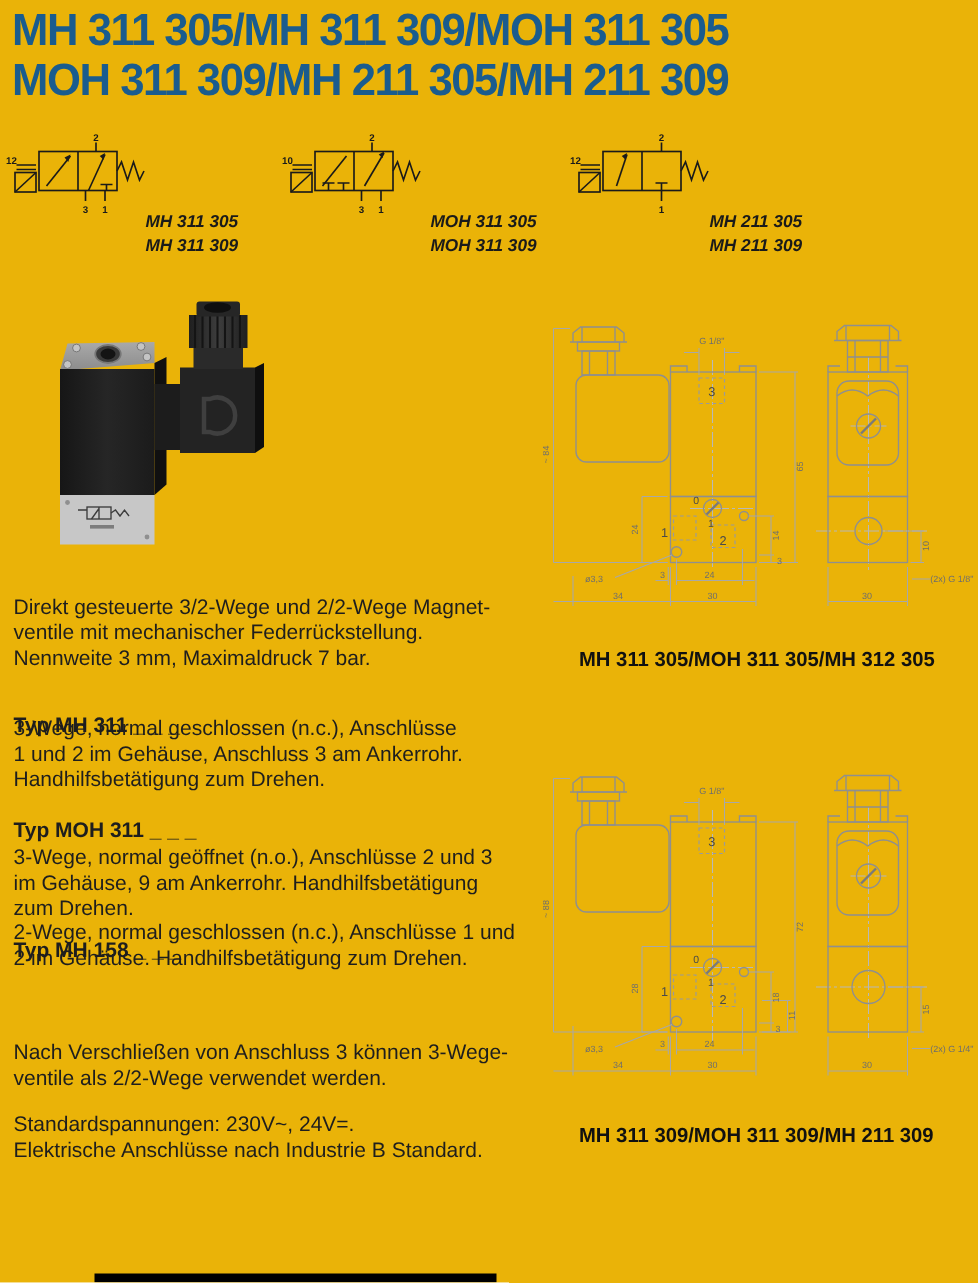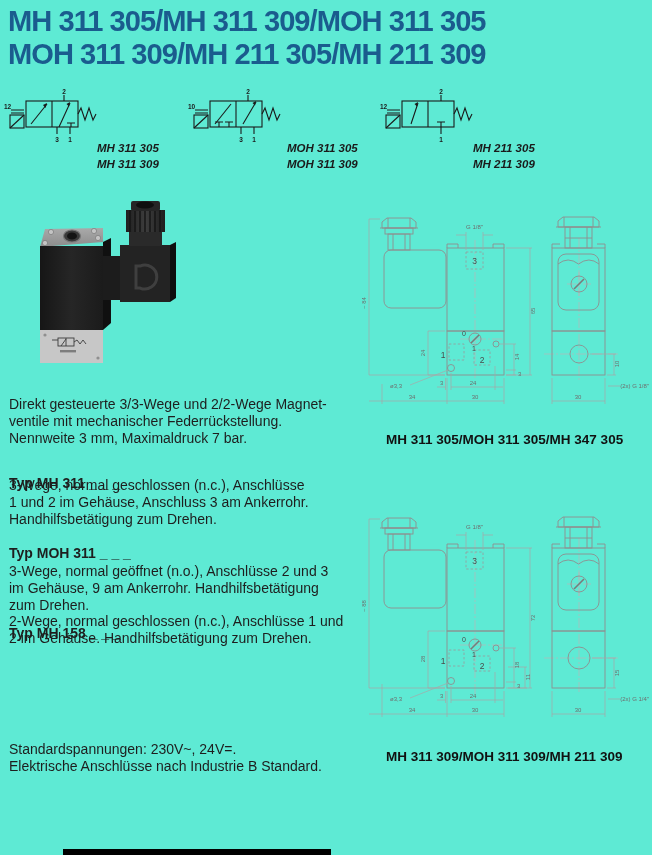--- a/index.html
+++ b/index.html
@@ -1,18 +1,18 @@
 <!DOCTYPE html>
 <html><head>
 <meta charset="utf-8">
 <style>
   * { margin:0; padding:0; box-sizing:border-box; }
   html,body { background:#fff; }
   #page {
-    position:relative; width:652px; height:855px; background:#5eead4;
+    position:relative; width:652px; height:855px; background:#eab308;
     font-family:"Liberation Sans", sans-serif; color:#1e1e1e; overflow:hidden;
   }
   .abs { position:absolute; }
   .title {
     left:8px; top:4px; width:640px;
     font-size:30px; line-height:33px; font-weight:bold; letter-spacing:-1px;
     color:#1a5c8e; transform:scaleX(0.97); transform-origin:left top;
   }
   .sym-label {
     font-style:italic; font-weight:bold; font-size:11.5px; line-height:16px;
@@ -235,21 +235,21 @@
     <text class="dimtxt" transform="rotate(-90 257 166)" x="257" y="166" text-anchor="middle">10</text>
     <text class="dimtxt" x="287" y="190" text-anchor="end">(2x) G 1/8"</text>
     <text class="dimtxt" x="216" y="201" text-anchor="middle">30</text>
 
     <text class="porttxt" x="112.5" y="66" text-anchor="middle">3</text>
     <text class="ovrtxt" x="104" y="138" text-anchor="end">0</text>
     <text class="ovrtxt" x="110" y="153">1</text>
     <text class="porttxt" x="81" y="160" text-anchor="middle">1</text>
     <text class="porttxt" x="120" y="165" text-anchor="middle">2</text>
   </svg>
-  <div class="abs caption" style="left:386px; top:432px;">MH 311 305/MOH 311 305/MH 347 305</div>
+  <div class="abs caption" style="left:386px; top:432px;">MH 311 305/MOH 311 305/MH 312 305</div>
 
   <svg class="abs" style="left:362px; top:498px;" width="290" height="232" viewBox="0 0 290 232">
     <g stroke="#b8b8b8" stroke-width="0.7" stroke-dasharray="10,2,2,2" fill="none">
       <path d="M113,42 V196"></path>
       <path d="M98,147 H140"></path>
       <path d="M217,40 V196"></path>
       <path d="M205,86 H229 M217,74 V98"></path>
       <path d="M182,160 H258"></path>
     </g>
     <g stroke="#8f8f8f" stroke-width="0.9" fill="none">
@@ -313,38 +313,40 @@
     <text class="dimtxt" x="287" y="203" text-anchor="end">(2x) G 1/4"</text>
     <text class="dimtxt" x="216" y="214" text-anchor="middle">30</text>
     <text class="porttxt" x="112.5" y="66" text-anchor="middle">3</text>
     <text class="ovrtxt" x="104" y="144" text-anchor="end">0</text>
     <text class="ovrtxt" x="110" y="159">1</text>
     <text class="porttxt" x="81" y="166" text-anchor="middle">1</text>
     <text class="porttxt" x="120" y="171" text-anchor="middle">2</text>
   </svg>
   <div class="abs caption" style="left:386px; top:749px;text-align:right;">MH 311 309/MOH 311 309/MH 211 309</div>
 
-  <div class="abs para" style="left:9px; top:396px;">Direkt gesteuerte 3/3-Wege und 2/2-Wege Magnet-
+  <div class="abs para" style="left:9px; top:396px;">Direkt gesteuerte 3/2-Wege und 2/2-Wege Magnet-
 ventile mit mechanischer Federrückstellung.
 Nennweite 3 mm, Maximaldruck 7 bar.</div>
 
   <div class="abs head" style="left:9px; top:459px;margin-top:16px;">Typ MH 311 _ _ _</div>
   <div class="abs para" style="left:9px; top:477px;">3-Wege, normal geschlossen (n.c.), Anschlüsse
 1 und 2 im Gehäuse, Anschluss 3 am Ankerrohr.
 Handhilfsbetätigung zum Drehen.</div>
 
   <div class="abs head" style="left:9px; top:545px;">Typ MOH 311 _ _ _</div>
   <div class="abs para" style="left:9px; top:563px;">3-Wege, normal geöffnet (n.o.), Anschlüsse 2 und 3
 im Gehäuse, 9 am Ankerrohr. Handhilfsbetätigung
 zum Drehen.</div>
 
   <div class="abs head" style="left:9px; top:625px;">Typ MH 158 _ _ _</div>
   <div class="abs para" style="left:9px; top:613px;">2-Wege, normal geschlossen (n.c.), Anschlüsse 1 und
 2 im Gehäuse. Handhilfsbetätigung zum Drehen.</div>
 
+  <div class="abs para" style="left:9px; top:693px;">Nach Verschließen von Anschluss 3 können 3-Wege-
+ventile als 2/2-Wege verwendet werden.</div>
 
   <div class="abs para" style="left:9px; top:741px;">Standardspannungen: 230V~, 24V=.
 Elektrische Anschlüsse nach Industrie B Standard.</div>
 
 
   <div class="abs footer-bar" style="left:63px; top:849px; width:268px; height:6px;"></div>
 
 </div>
 
 </body></html>

